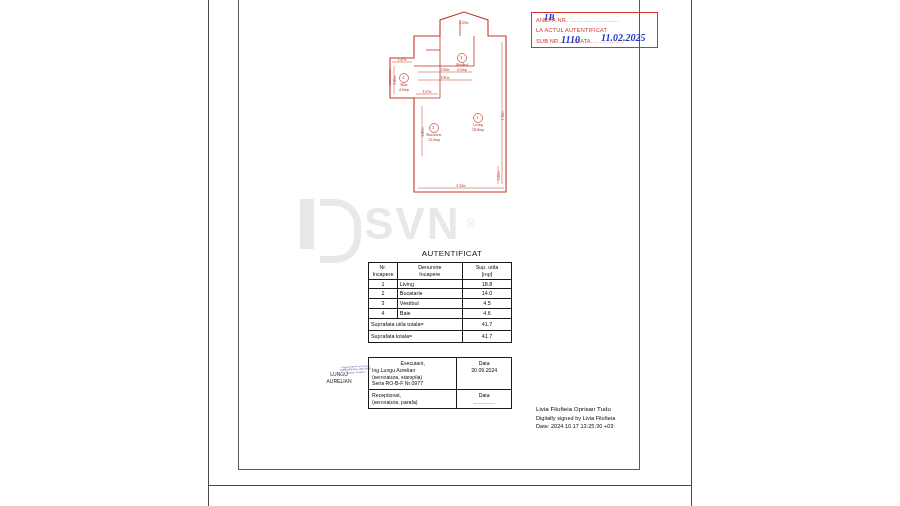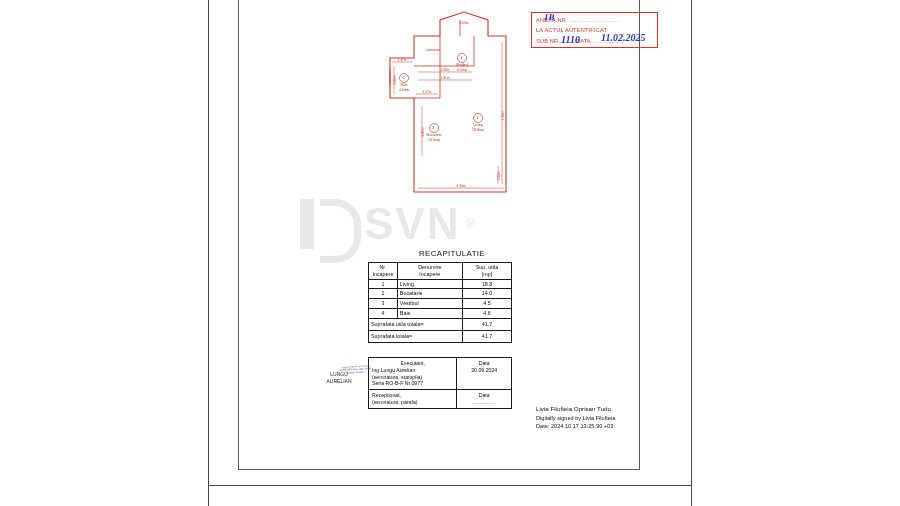--- a/index.html
+++ b/index.html
@@ -200,21 +200,21 @@
 
   <div class="stamp">
     <div><span>ANEXA NR.</span> ............................</div>
     <div>LA ACTUL AUTENTIFICAT</div>
     <div><span>SUB NR.</span>........<span>/DATA</span>...................</div>
   </div>
   <div class="ink ink-1">1B</div>
   <div class="ink ink-2">1110</div>
   <div class="ink ink-3">11.02.2025</div>
 
-  <div class="recap-title">RECAPITULATIE</div>
+  <div class="recap-title">AUTENTIFICAT</div>
 
   <table class="tbl">
     <thead>
       <tr>
         <th class="c-nr">
           <span>Nr.</span><br>
           <span>Incapere</span>
         </th>
         <th class="c-den">
           <span>Denumire</span><br>

